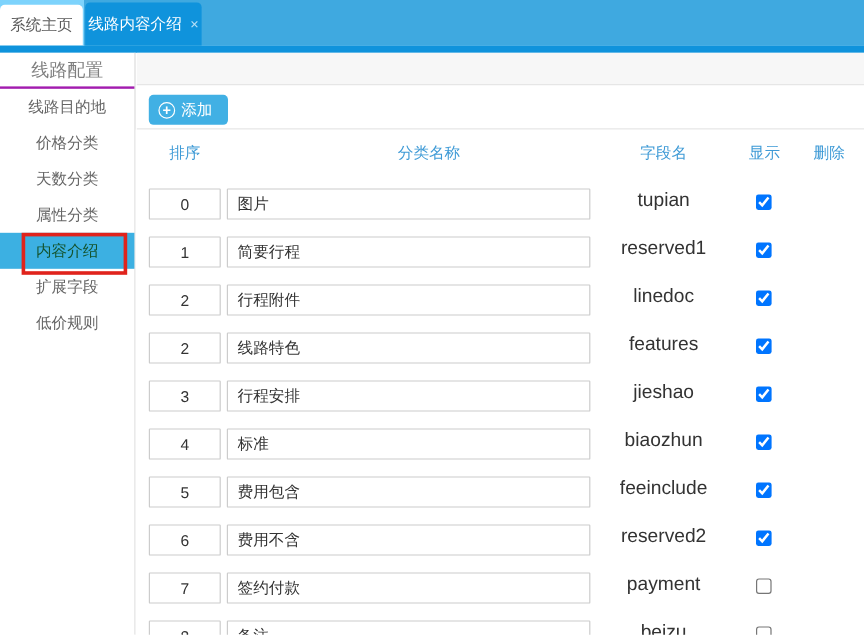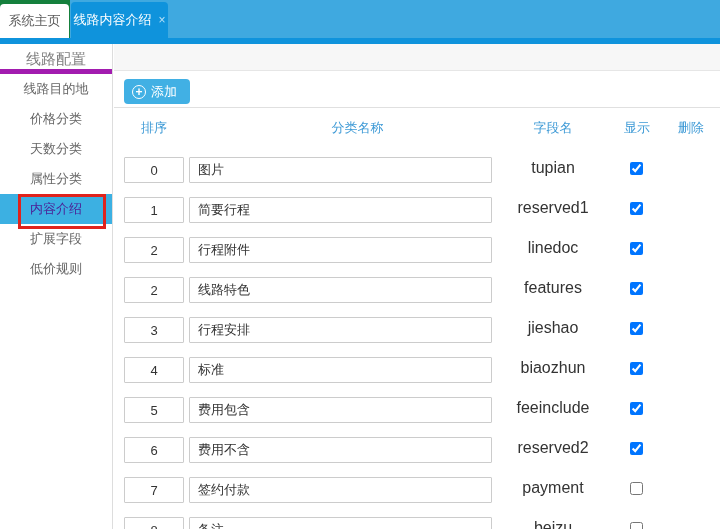--- a/index.html
+++ b/index.html
@@ -1,38 +1,38 @@
 <!DOCTYPE html>
 <html style="--accent-blue: #0f93dc; --tabbar-blue: #3fa9e0; --button-blue: #41b0e4; --sidebar-active-blue: #3cb0e2; --header-text-blue: #3e9ad6; --annotation-red: #e0231c;"><head>
 <meta charset="utf-8">
 <style>
   * { margin:0; padding:0; box-sizing:border-box; }
   html,body { width:720px; height:529px; overflow:hidden; background:#fff;
     font-family:"Liberation Sans","DejaVu Sans",sans-serif; }
   .stage { position:relative; width:720px; height:529px; background:#fff; }
 
   
-  .tabbar { position:absolute; top:0; left:0; width:720px; height:38px; background:#15803d; }
+  .tabbar { position:absolute; top:0; left:0; width:720px; height:38px; background:#7dd3fc; }
   .tabbar-fill { position:absolute; top:0; left:70px; right:0; height:38px; background:var(--tabbar-blue,#3fa9e0); }
   .tab-home { position:absolute; top:4px; left:0; width:69px; height:34px; background:#fff;
     border-radius:4px 4px 0 0; color:#5a5a5a; font-size:13px;
     display:flex; align-items:center; justify-content:center; cursor:pointer; }
   .tab-active { position:absolute; top:2px; left:71px; width:97px; height:36px;
     background:var(--accent-blue,#0f93dc); border-radius:4px 4px 0 0; color:#fff; font-size:13px;
     display:flex; align-items:center; justify-content:center; gap:7px; cursor:pointer; }
   .tab-close { color:#b8e0f6; font-size:12px; line-height:1; cursor:pointer; }
   .tabstrip { position:absolute; top:38px; left:0; width:720px; height:6px; background:var(--accent-blue,#0f93dc); }
 
   
   .sidebar { position:absolute; top:44px; left:0; bottom:0; width:113px; background:#fff;
     border-right:1px solid #ddd; }
   .sb-header { height:30px; line-height:30px; text-align:center; color:#7f7f7f; font-size:15px;
-    border-bottom:5px solid #a21caf; }
+    border-bottom:2px solid #a21caf; }
   .sb-item { height:30px; line-height:30px; text-align:center; color:#666; font-size:13px; cursor:pointer; }
-  .sb-item.active { background:var(--sidebar-active-blue,#3cb0e2); color:#4c1d95; }
+  .sb-item.active { background:var(--sidebar-active-blue,#3cb0e2); color:#14532d; }
   .red-box { position:absolute; left:18px; top:150px; width:88px; height:35px;
     border:3px solid var(--annotation-red,#e0231c); pointer-events:none; }
 
   
   .grayband { position:absolute; top:44px; left:114px; right:0; height:27px; background:#f7f7f7;
     border-bottom:1px solid #e6e6e6; }
   .toolbar { position:absolute; top:72px; left:114px; right:0; height:36px; background:#fff;
     border-bottom:1px solid #e0e0e0; }
   .add-btn { position:absolute; top:7px; left:10px; height:25px; padding:0 13px 0 8px;
     background:var(--button-blue,#41b0e4); border:none; border-radius:4px; color:#fff; font-size:13px;

